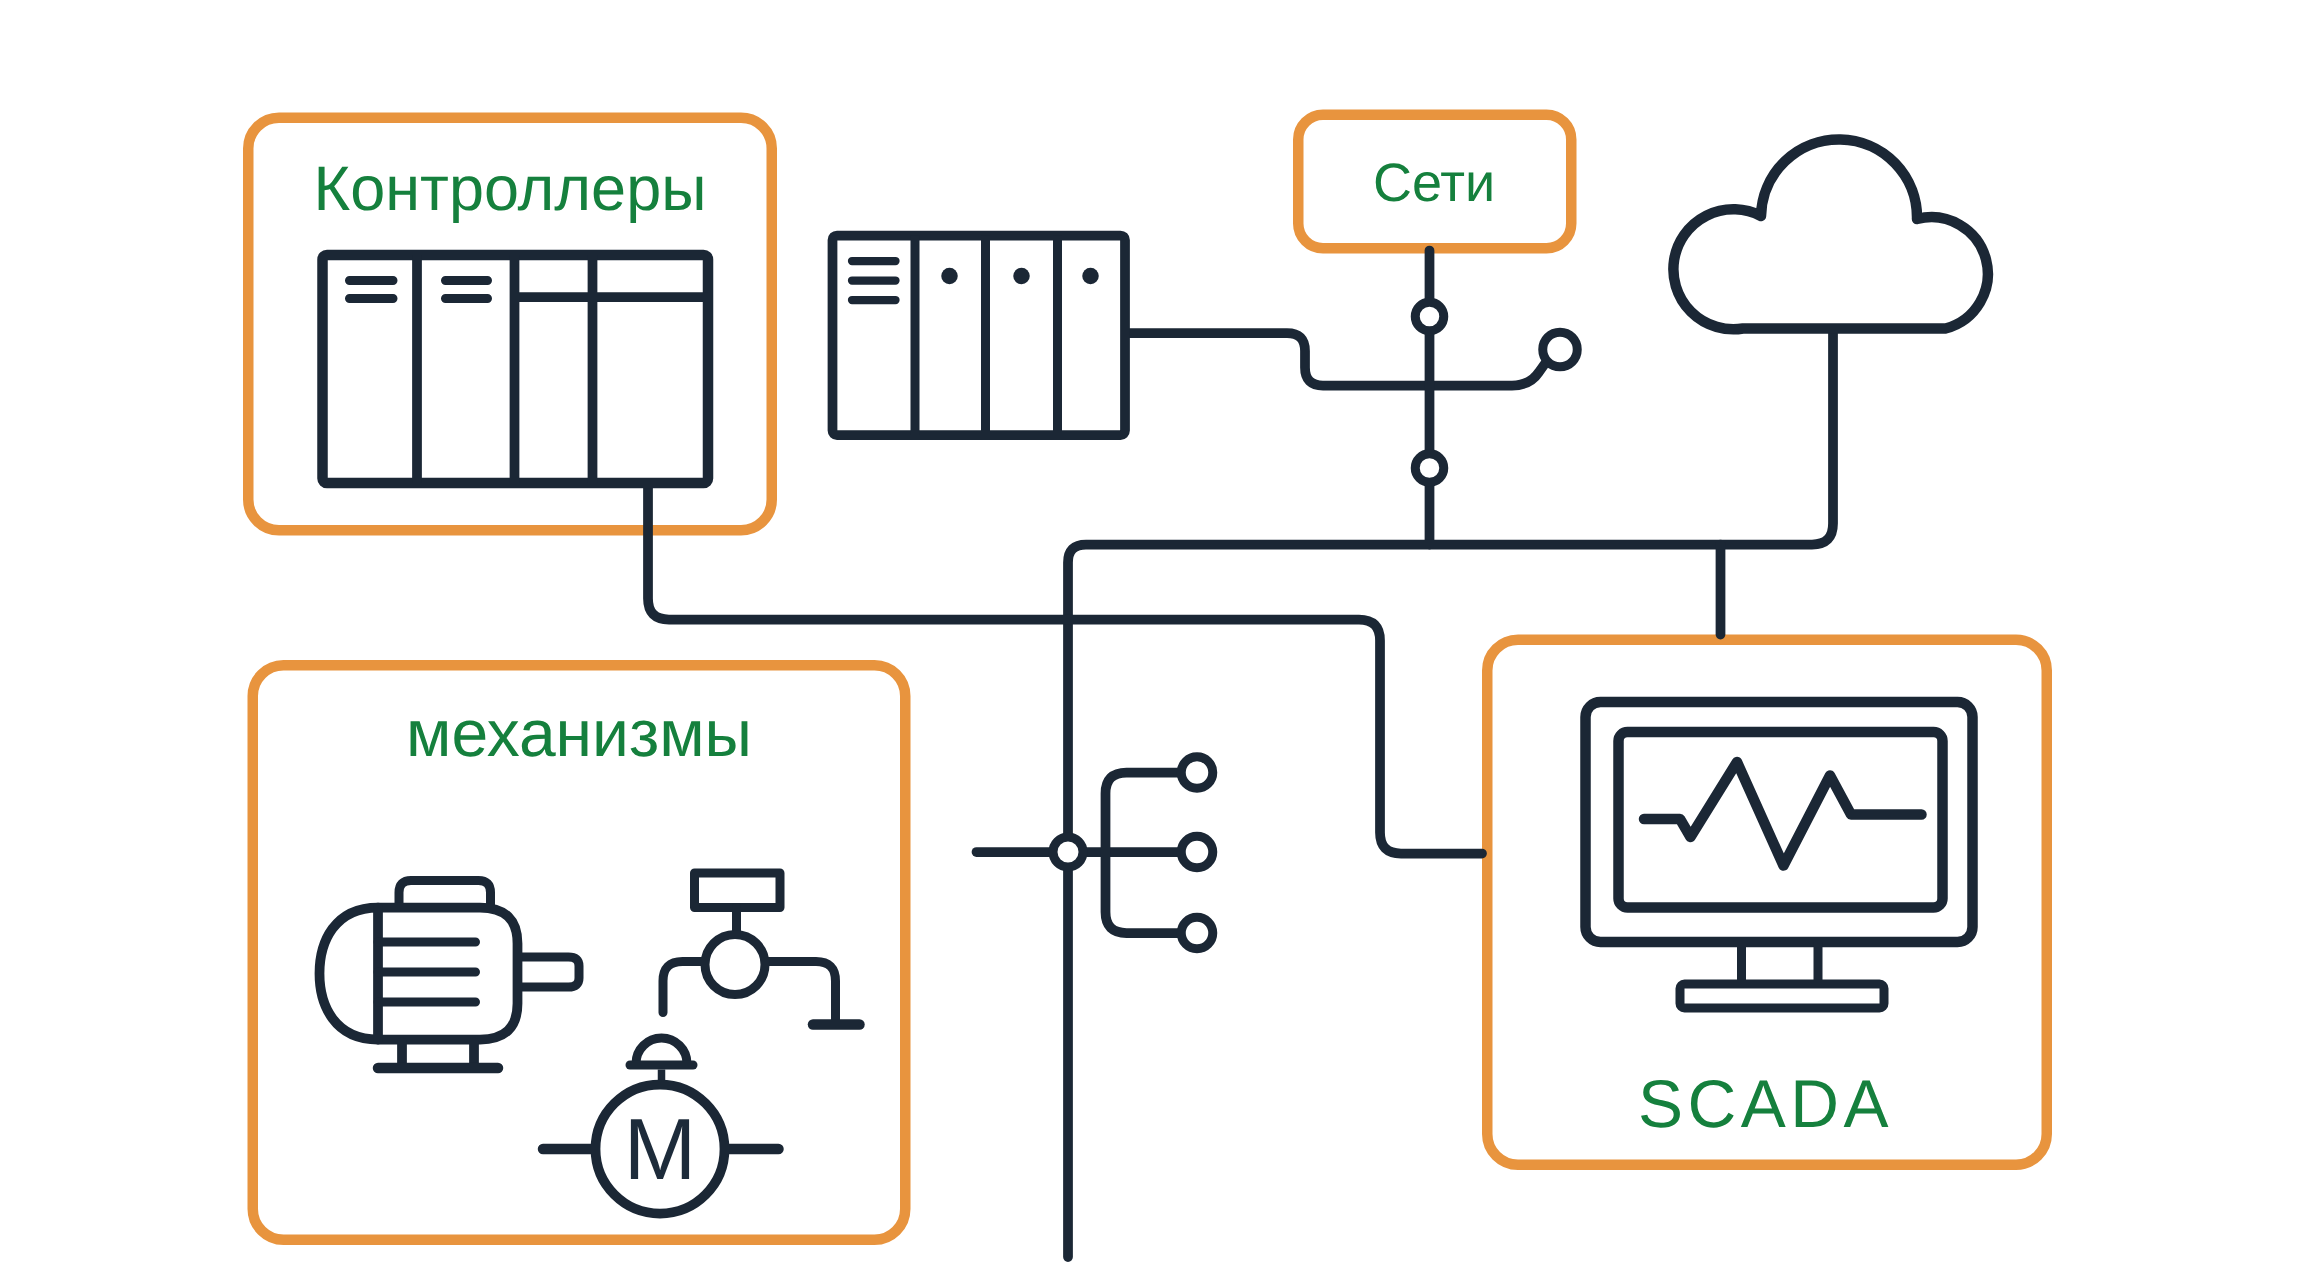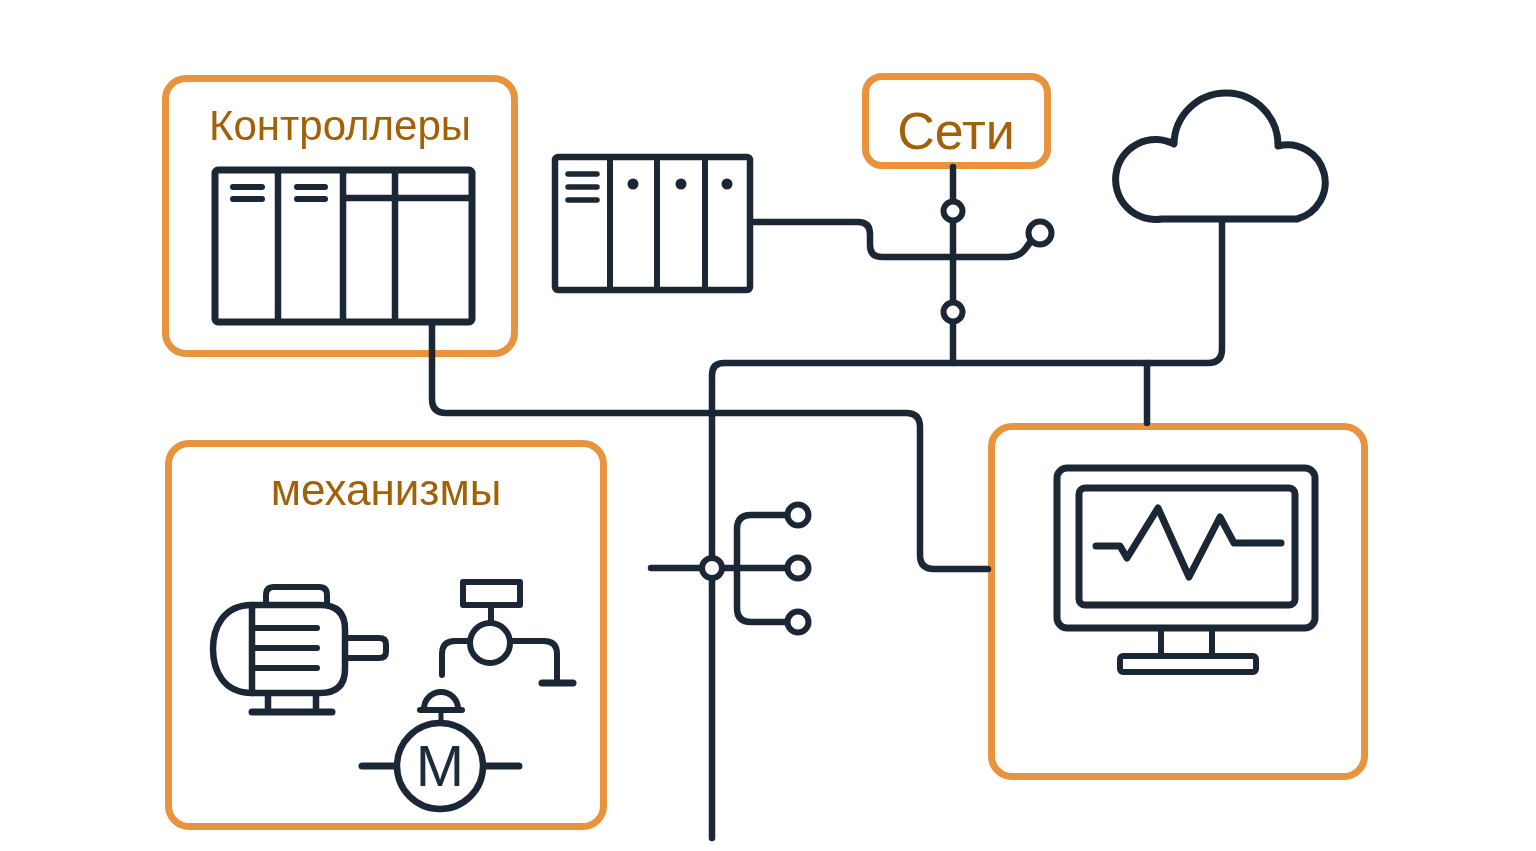--- a/index.html
+++ b/index.html
@@ -18,28 +18,28 @@
     background:transparent;
     z-index:1;
   }
   #diagram-svg{
     position:absolute;left:0;top:0;z-index:2;
     pointer-events:none;
   }
   .label{
     position:absolute;
     z-index:3;
-    color:#a16207;
+    color:#15803d;
     font-weight:500;
     text-align:center;
     transform:translateX(-50%);
     white-space:nowrap;
   }
   #controllers-label{left:340px;top:102px;font-size:42px;}
-  #networks-label{left:956px;top:101px;font-size:52px;}
+  #networks-label{left:956px;top:101px;font-size:36px;}
   #actuators-label{left:386px;top:463px;font-size:44px;line-height:54px;}
   #scada-label{left:1177px;top:710px;font-size:45px;letter-spacing:3px;}
 </style>
 </head>
 <body>
 
 <div id="canvas">
 
   <div class="obox" style="left:162px;top:75px;width:356px;height:282px;"></div>
   <div class="obox" style="left:862px;top:73px;width:189px;height:96px;border-radius:20px;"></div>
@@ -122,13 +122,14 @@
       <circle cx="440" cy="766" r="43" fill="#ffffff" stroke="#1B2735" stroke-width="6.5"></circle>
       <text x="440" y="786" text-anchor="middle" font-size="58" fill="#1D2B3A" font-family="Liberation Sans, sans-serif">M</text>
     </g>
   </svg>
 
   <div class="label" id="controllers-label">Контроллеры</div>
   <div class="label" id="networks-label">Сети</div>
   <div class="label" id="actuators-label">
     <div>механизмы</div>
   </div>
+  <div class="label" id="scada-label">SCADA</div>
 </div>
 
 </body></html>

